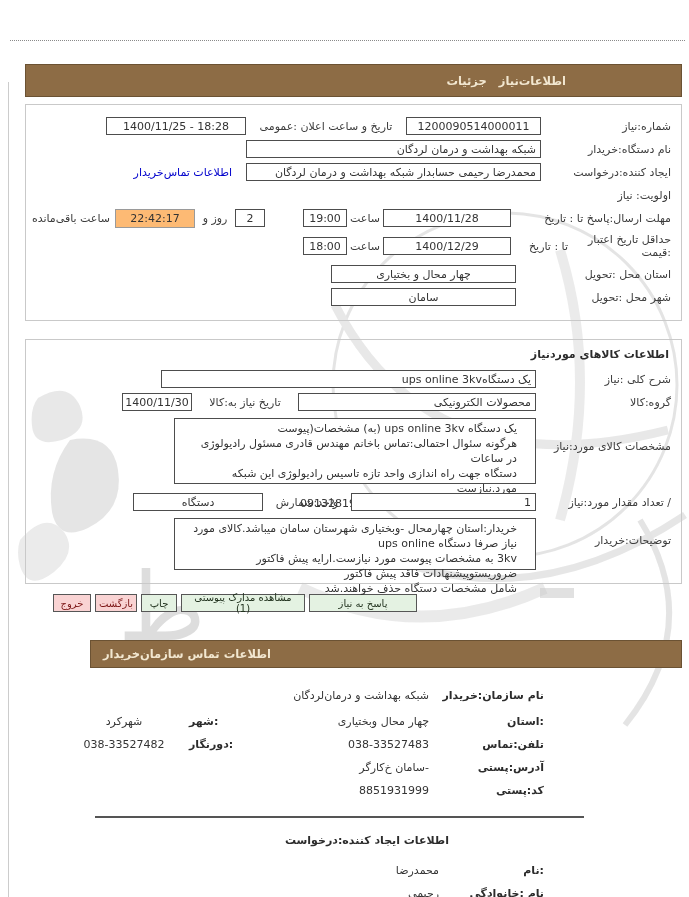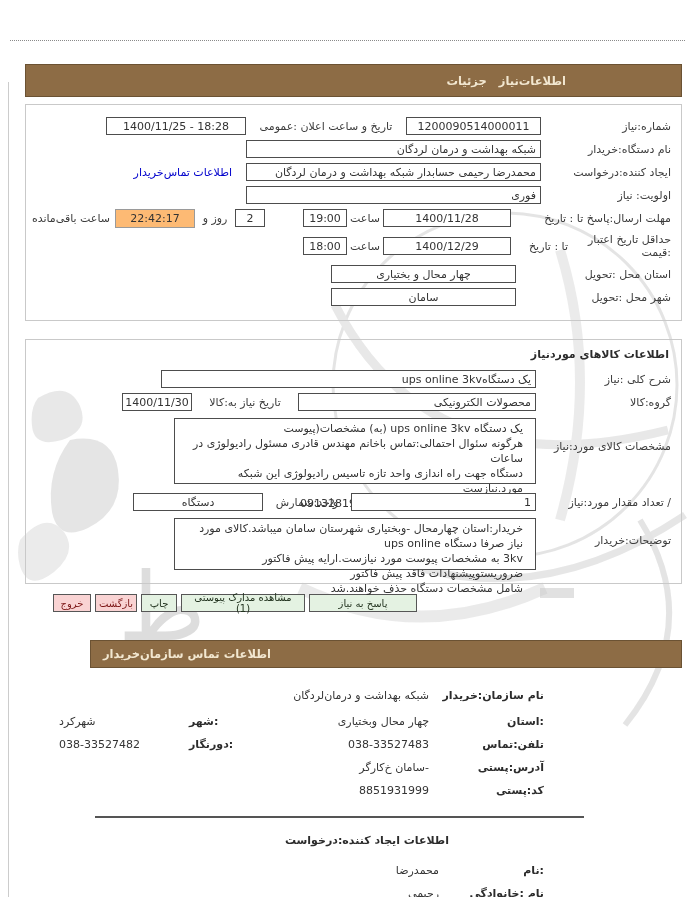--- a/index.html
+++ b/index.html
@@ -20,42 +20,42 @@
   .sect{margin:7px 7px 0 25px;border:1px solid #c9c9c9;padding:8px 10px 10px 10px;
         direction:rtl;background:transparent;position:relative;}
   .sect2{margin-top:18px;padding-top:6px;}
 
   .frow{display:flex;align-items:center;direction:rtl;margin:3px 0;min-height:20px;}
   .lbl{color:#3c3c3c;flex:none;}
   .inp{background:#fff;border:1px solid #4d4d4d;height:18px;box-sizing:border-box;
        display:flex;align-items:center;padding:0 4px;flex:none;direction:rtl;}
   .c{justify-content:center;}
   .ta{background:#fff;border:1px solid #4d4d4d;box-sizing:border-box;flex:none;
-      padding:2px 12px;direction:rtl;line-height:15px;}
+      padding:2px 18px;direction:rtl;line-height:15px;}
   .ta .ln{text-align:right;}
   .ta .ln.cen{text-align:center;}
   .link{color:#0000cc;margin-right:14px;cursor:pointer;}
   .timer{background:#fdba74;border:1px solid #9a9a9a;height:17px;width:78px;
          display:flex;align-items:center;justify-content:center;flex:none;color:#333;}
   .twolines{line-height:13px;text-align:right;}
   .spacer38{width:38px;flex:none;} .spacer25{width:25px;flex:none;}
 
   .btnrow{display:flex;direction:rtl;gap:4px;margin:10px 272px 0 25px;align-items:center;}
   .btn{height:18px;border:1px solid #565656;display:flex;align-items:center;justify-content:center;
        flex:none;font-size:10px;font-family:"DejaVu Sans",sans-serif;padding:0 4px;box-sizing:border-box;cursor:pointer;}
   .green{background:#e4f2e2;color:#22331f;}
   .pink{background:#f9d3d3;color:#7e1a1a;}
 
   .cblock{direction:rtl;padding-right:145px;margin-top:16px;position:relative;}
   .crow{display:flex;direction:rtl;align-items:center;min-height:23px;}
   .b{font-weight:bold;color:#2c2c2c;}
   .cl1{width:115px;flex:none;text-align:right;}
   .cv1{width:200px;flex:none;text-align:right;}
   .cl2{width:80px;flex:none;text-align:left;}
-  .cv2{width:130px;flex:none;text-align:left;}
+  .cv2{width:130px;flex:none;text-align:center;}
   .divider{margin:14px 105px 0 95px;border-top:2px solid #555;height:0;}
   .title2{font-weight:bold;margin:0 95px 12px 0;color:#2c2c2c;}
 
   .wm{position:absolute;left:0;top:0;z-index:0;pointer-events:none;}
   .content{position:relative;z-index:1;}
 </style>
 </head>
 <body>
 
 <svg class="wm" width="689" height="897" viewBox="0 0 689 897">
@@ -96,21 +96,20 @@
       <span class="lbl" style="width:130px">نام دستگاه:خریدار</span>
       <div class="inp" style="width:295px">شبکه بهداشت و درمان  لردگان</div>
     </div>
     <div class="frow">
       <span class="lbl" style="width:130px">ایجاد کننده:درخواست</span>
       <div class="inp" style="width:295px">محمدرضا رحیمی حسابدار شبکه بهداشت و درمان  لردگان</div>
       <span class="link">اطلاعات تماس‌خریدار</span>
     </div>
     <div class="frow">
       <span class="lbl" style="width:130px">اولویت: نیاز</span>
-      <div class="inp" style="width:295px">فوری</div>
     </div>
     <div class="frow">
       <span class="lbl" style="width:160px">مهلت ارسال:پاسخ  تا : تاریخ</span>
       <div class="inp c" style="width:128px">1400/11/28</div>
       <span class="lbl c" style="width:36px;text-align:center">ساعت</span>
       <div class="inp c" style="width:44px">19:00</div>
       <span class="spacer38"></span>
       <div class="inp c" style="width:30px">2</div>
       <span class="lbl c" style="width:40px;text-align:center">روز و</span>
       <div class="timer">22:42:17</div>

